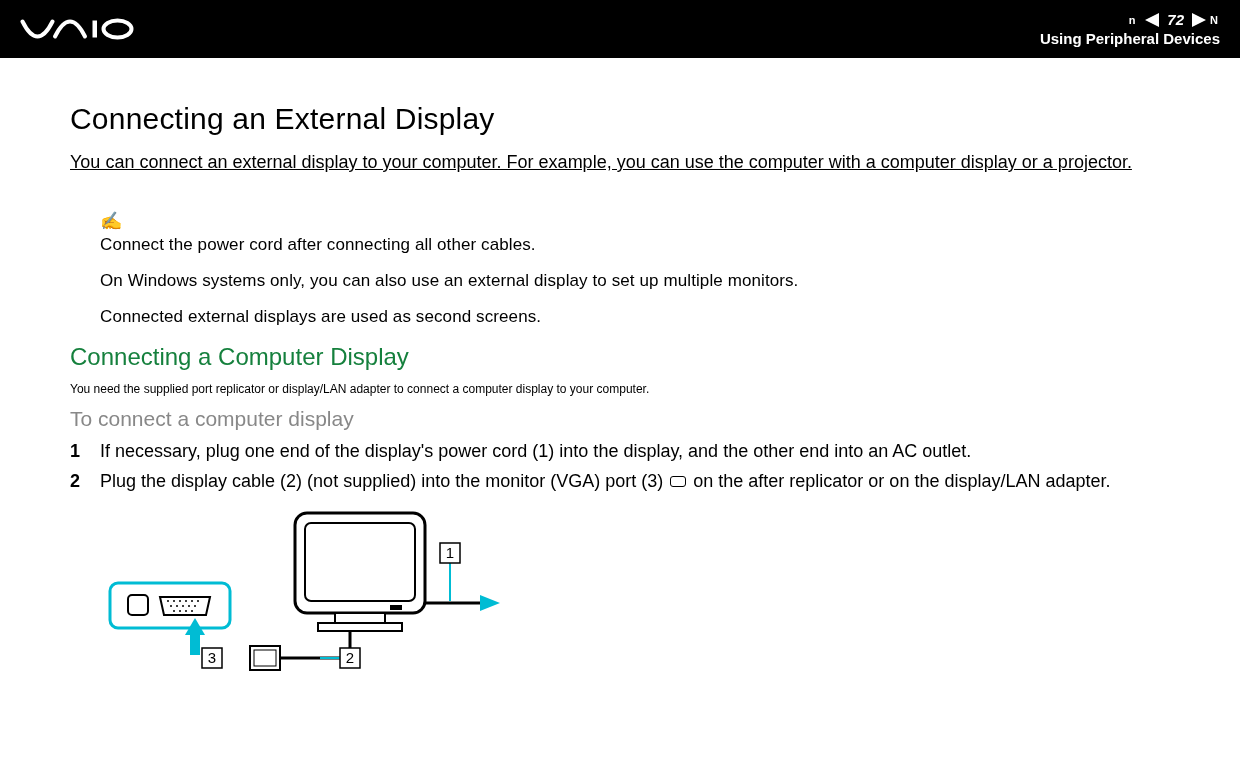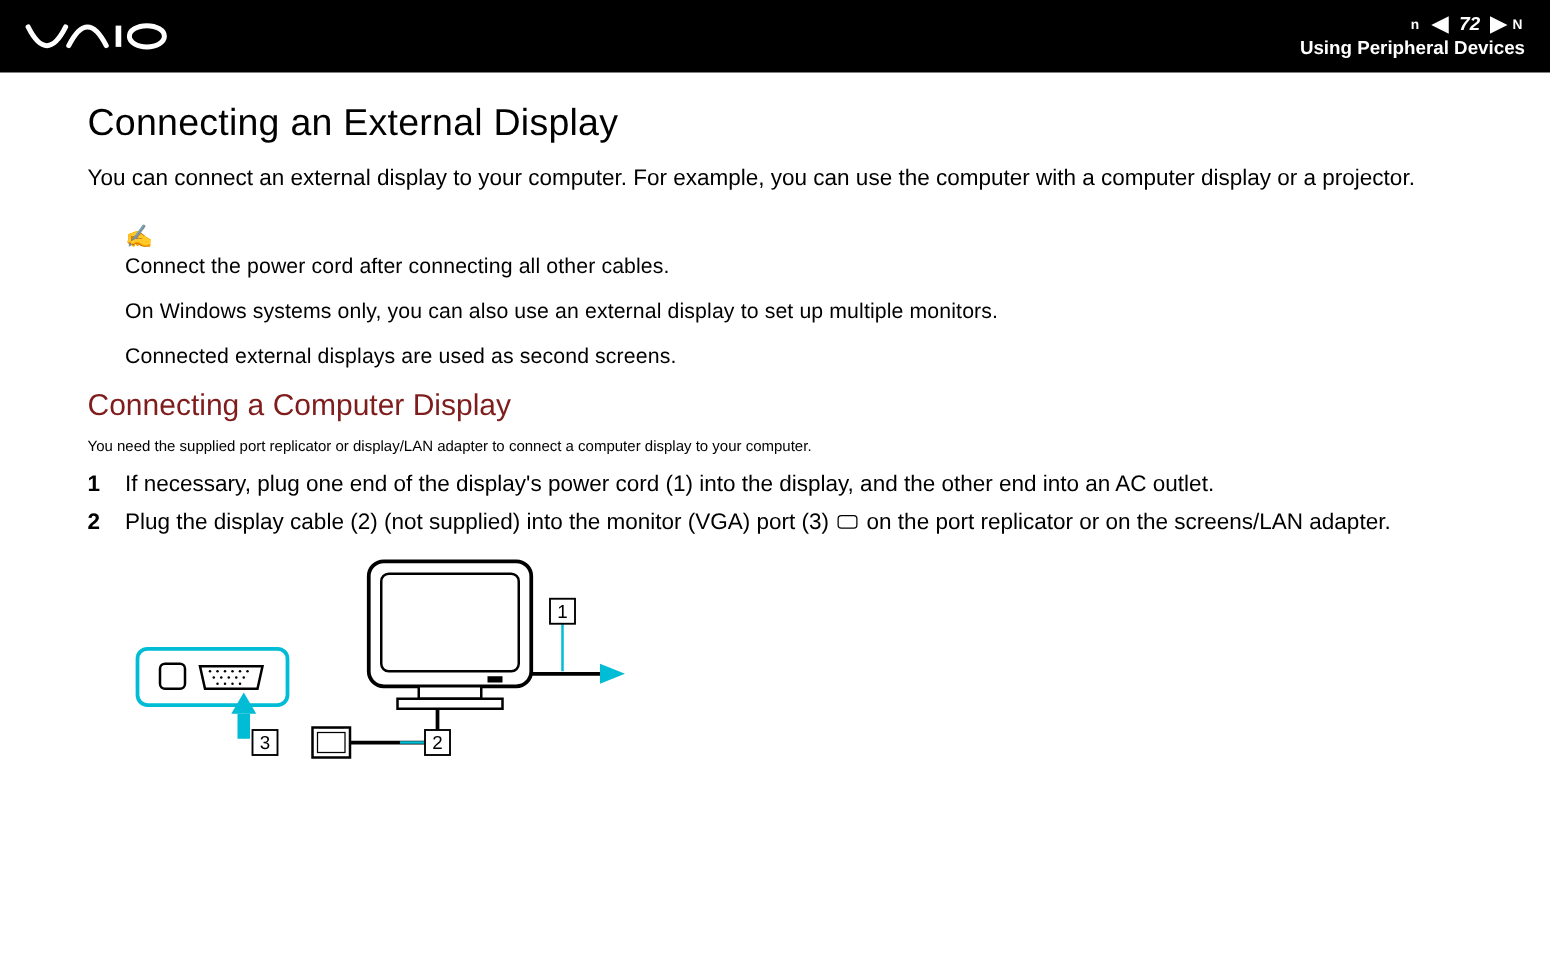--- a/index.html
+++ b/index.html
@@ -61,52 +61,53 @@
       font-style: normal;
       font-weight: bold;
       margin-left: -4px;
       margin-right: 2px;
     }
     .section-label {
       font-weight: bold;
       font-size: 15px;
     }
     .content {
-      padding: 24px 70px 20px 70px;
+      padding: 44px 70px 20px 70px;
       color: #000;
     }
     h1 {
       font-size: 30px;
       font-weight: normal;
       margin-bottom: 14px;
       letter-spacing: 0.2px;
     }
     .intro {
       font-size: 18px;
       line-height: 1.35;
-      margin-bottom: 24px;
+      margin-bottom: 36px;
+      text-decoration: underline;
     }
     .note-block {
       margin-left: 30px;
       margin-bottom: 14px;
     }
     .note-icon {
       font-size: 18px;
       margin-bottom: 2px;
     }
     .note-text {
       font-family: Liberation Sans, sans-serif;
       font-stretch: condensed;
       font-size: 17px;
       line-height: 1.3;
       margin-bottom: 14px;
       letter-spacing: 0.1px;
     }
     h2 {
-      color: #7f1d1d;
+      color: #15803d;
       font-size: 24px;
       font-weight: normal;
       margin-bottom: 10px;
     }
     .body-text {
       font-size: 12px;
       line-height: 1.35;
       margin-bottom: 10px;
     }
     h3 {
@@ -177,30 +178,31 @@
   <div class="note-block">
     <div class="note-icon">✍</div>
     <p class="note-text">Connect the power cord after connecting all other cables.</p>
     <p class="note-text">On Windows systems only, you can also use an external display to set up multiple monitors.</p>
     <p class="note-text">Connected external displays are used as second screens.</p>
   </div>
 
   <h2>Connecting a Computer Display</h2>
   <p class="body-text">You need the supplied port replicator or display/LAN adapter to connect a computer display to your computer.</p>
 
+  <h3>To connect a computer display</h3>
 
   <div class="step">
     <div class="step-num">1</div>
     <div class="step-text">If necessary, plug one end of the display's power cord (1) into the display, and the other end into an AC outlet.</div>
   </div>
 
   <div class="step">
     <div class="step-num">2</div>
     <div class="step-text">
-      <span>Plug the display cable (2) (not supplied) into the monitor (VGA) port (3) </span><span class="vga-icon"></span><span> on the port replicator or on the screens/LAN adapter.</span>
+      <span>Plug the display cable (2) (not supplied) into the monitor (VGA) port (3) </span><span class="vga-icon"></span><span> on the after replicator or on the display/LAN adapter.</span>
     </div>
   </div>
 
   <div class="diagram">
     <svg width="430" height="180" viewBox="0 0 430 180">
 
       <rect x="10" y="80" width="120" height="45" rx="8" fill="none" stroke="#00bcd4" stroke-width="3"></rect>
 
       <rect x="28" y="92" width="20" height="20" rx="4" fill="none" stroke="#000" stroke-width="2"></rect>
 

